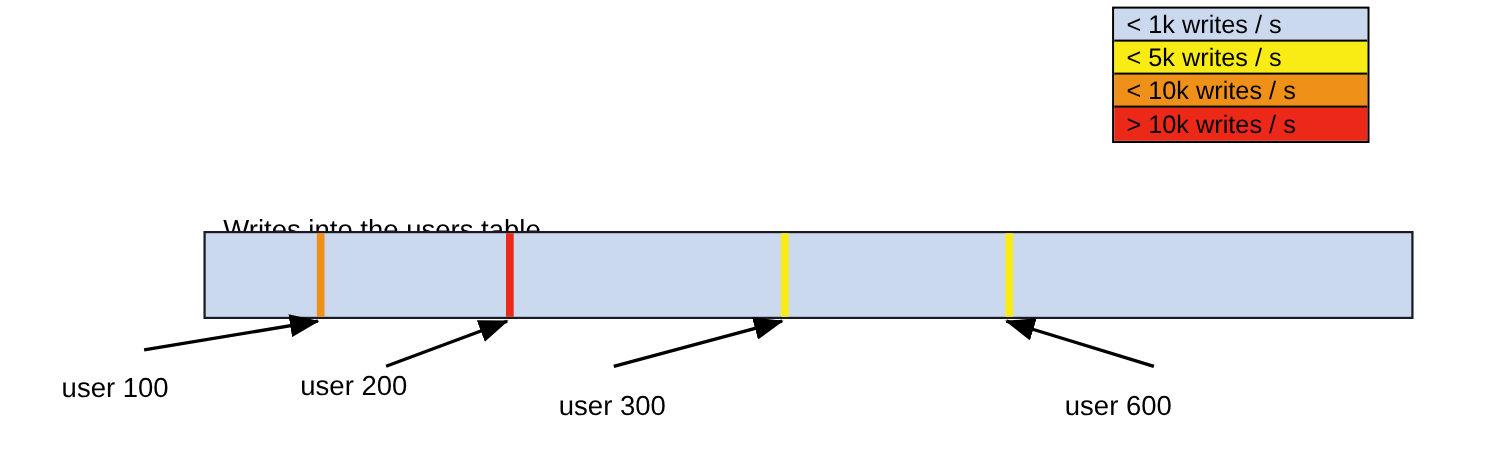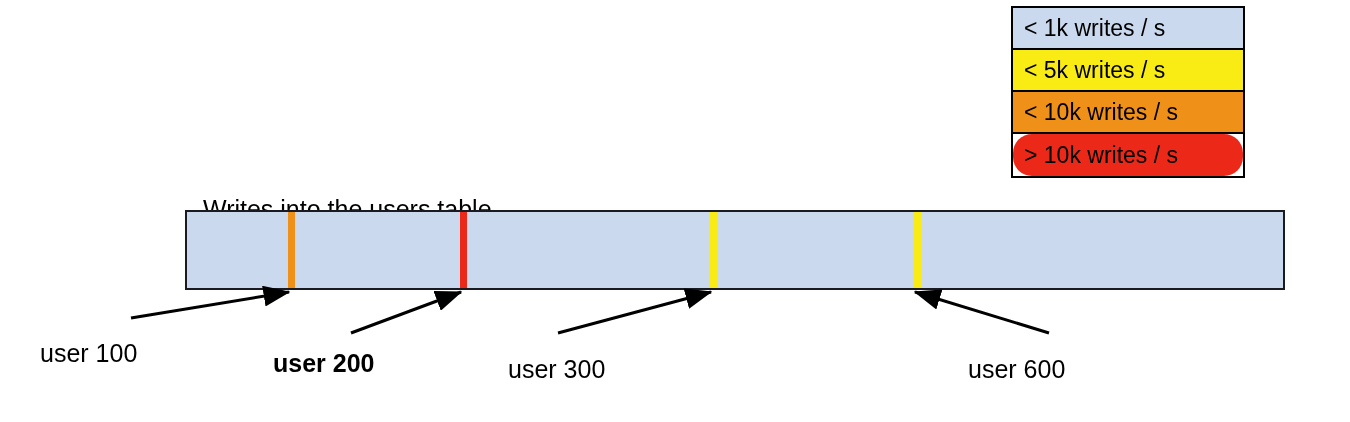--- a/index.html
+++ b/index.html
@@ -19,21 +19,21 @@
   
   #legend {
     position: absolute;
     left: 1011px;
     top: 6px;
     width: 234px;
     border: 2px solid #000000;
     box-sizing: border-box;
   }
   .legend-row {
-    height: 42px;
+    height: 30px;
     box-sizing: border-box;
     display: flex;
     align-items: center;
     padding-left: 11px;
     border-bottom: 2px solid #000000;
   }
   .legend-row:last-child {
     border-bottom: none;
   }
   .legend-label {
@@ -94,21 +94,21 @@
 <div id="legend">
   <div class="legend-row" style="background:#cbd9ef;">
     <span class="legend-label">&lt; 1k writes / s</span>
   </div>
   <div class="legend-row" style="background:#f9ec15;align-items:center;">
     <span class="legend-label">&lt; 5k writes / s</span>
   </div>
   <div class="legend-row" style="background:#ef9019;text-align:right;">
     <span class="legend-label">&lt; 10k writes / s</span>
   </div>
-  <div class="legend-row" style="background:#ec2919;border-radius:19px;">
+  <div class="legend-row" style="background:#ec2919;">
     <span class="legend-label">&gt; 10k writes / s</span>
   </div>
 </div>
 
 <div id="chart-title">Writes into the users table</div>
 
 <div id="users-bar">
   <div class="bar-stripe" style="left:101px; background:#ef9019;"></div>
   <div class="bar-stripe" style="left:273px; background:#ec2919;"></div>
   <div class="bar-stripe" style="left:523px; background:#f9ec15;"></div>
@@ -120,16 +120,16 @@
     <marker id="arrowhead" markerWidth="9" markerHeight="7" refX="8.5" refY="3.5" orient="auto" markerUnits="strokeWidth">
       <polygon points="0 0, 9 3.5, 0 7" fill="#000000"></polygon>
     </marker>
   </defs>
   <line x1="131" y1="318" x2="289" y2="292" stroke="#000000" stroke-width="3" marker-end="url(#arrowhead)"></line>
   <line x1="351" y1="333" x2="461" y2="292" stroke="#000000" stroke-width="3" marker-end="url(#arrowhead)"></line>
   <line x1="558" y1="333" x2="711" y2="292" stroke="#000000" stroke-width="3" marker-end="url(#arrowhead)"></line>
   <line x1="1049" y1="333" x2="915" y2="292" stroke="#000000" stroke-width="3" marker-end="url(#arrowhead)"></line>
 </svg>
 
-<div class="marker-label" style="left:40px; top:341px;">user 100</div>
-<div class="marker-label" style="left:273px; top:351px;font-weight:bold;">user 200</div>
+<div class="marker-label" style="left:56px; top:341px;">user 100</div>
+<div class="marker-label" style="left:273px; top:339px;">user 200</div>
 <div class="marker-label" style="left:508px; top:357px;">user 300</div>
 <div class="marker-label" style="left:968px; top:357px;">user 600</div>
 
 </body></html>

